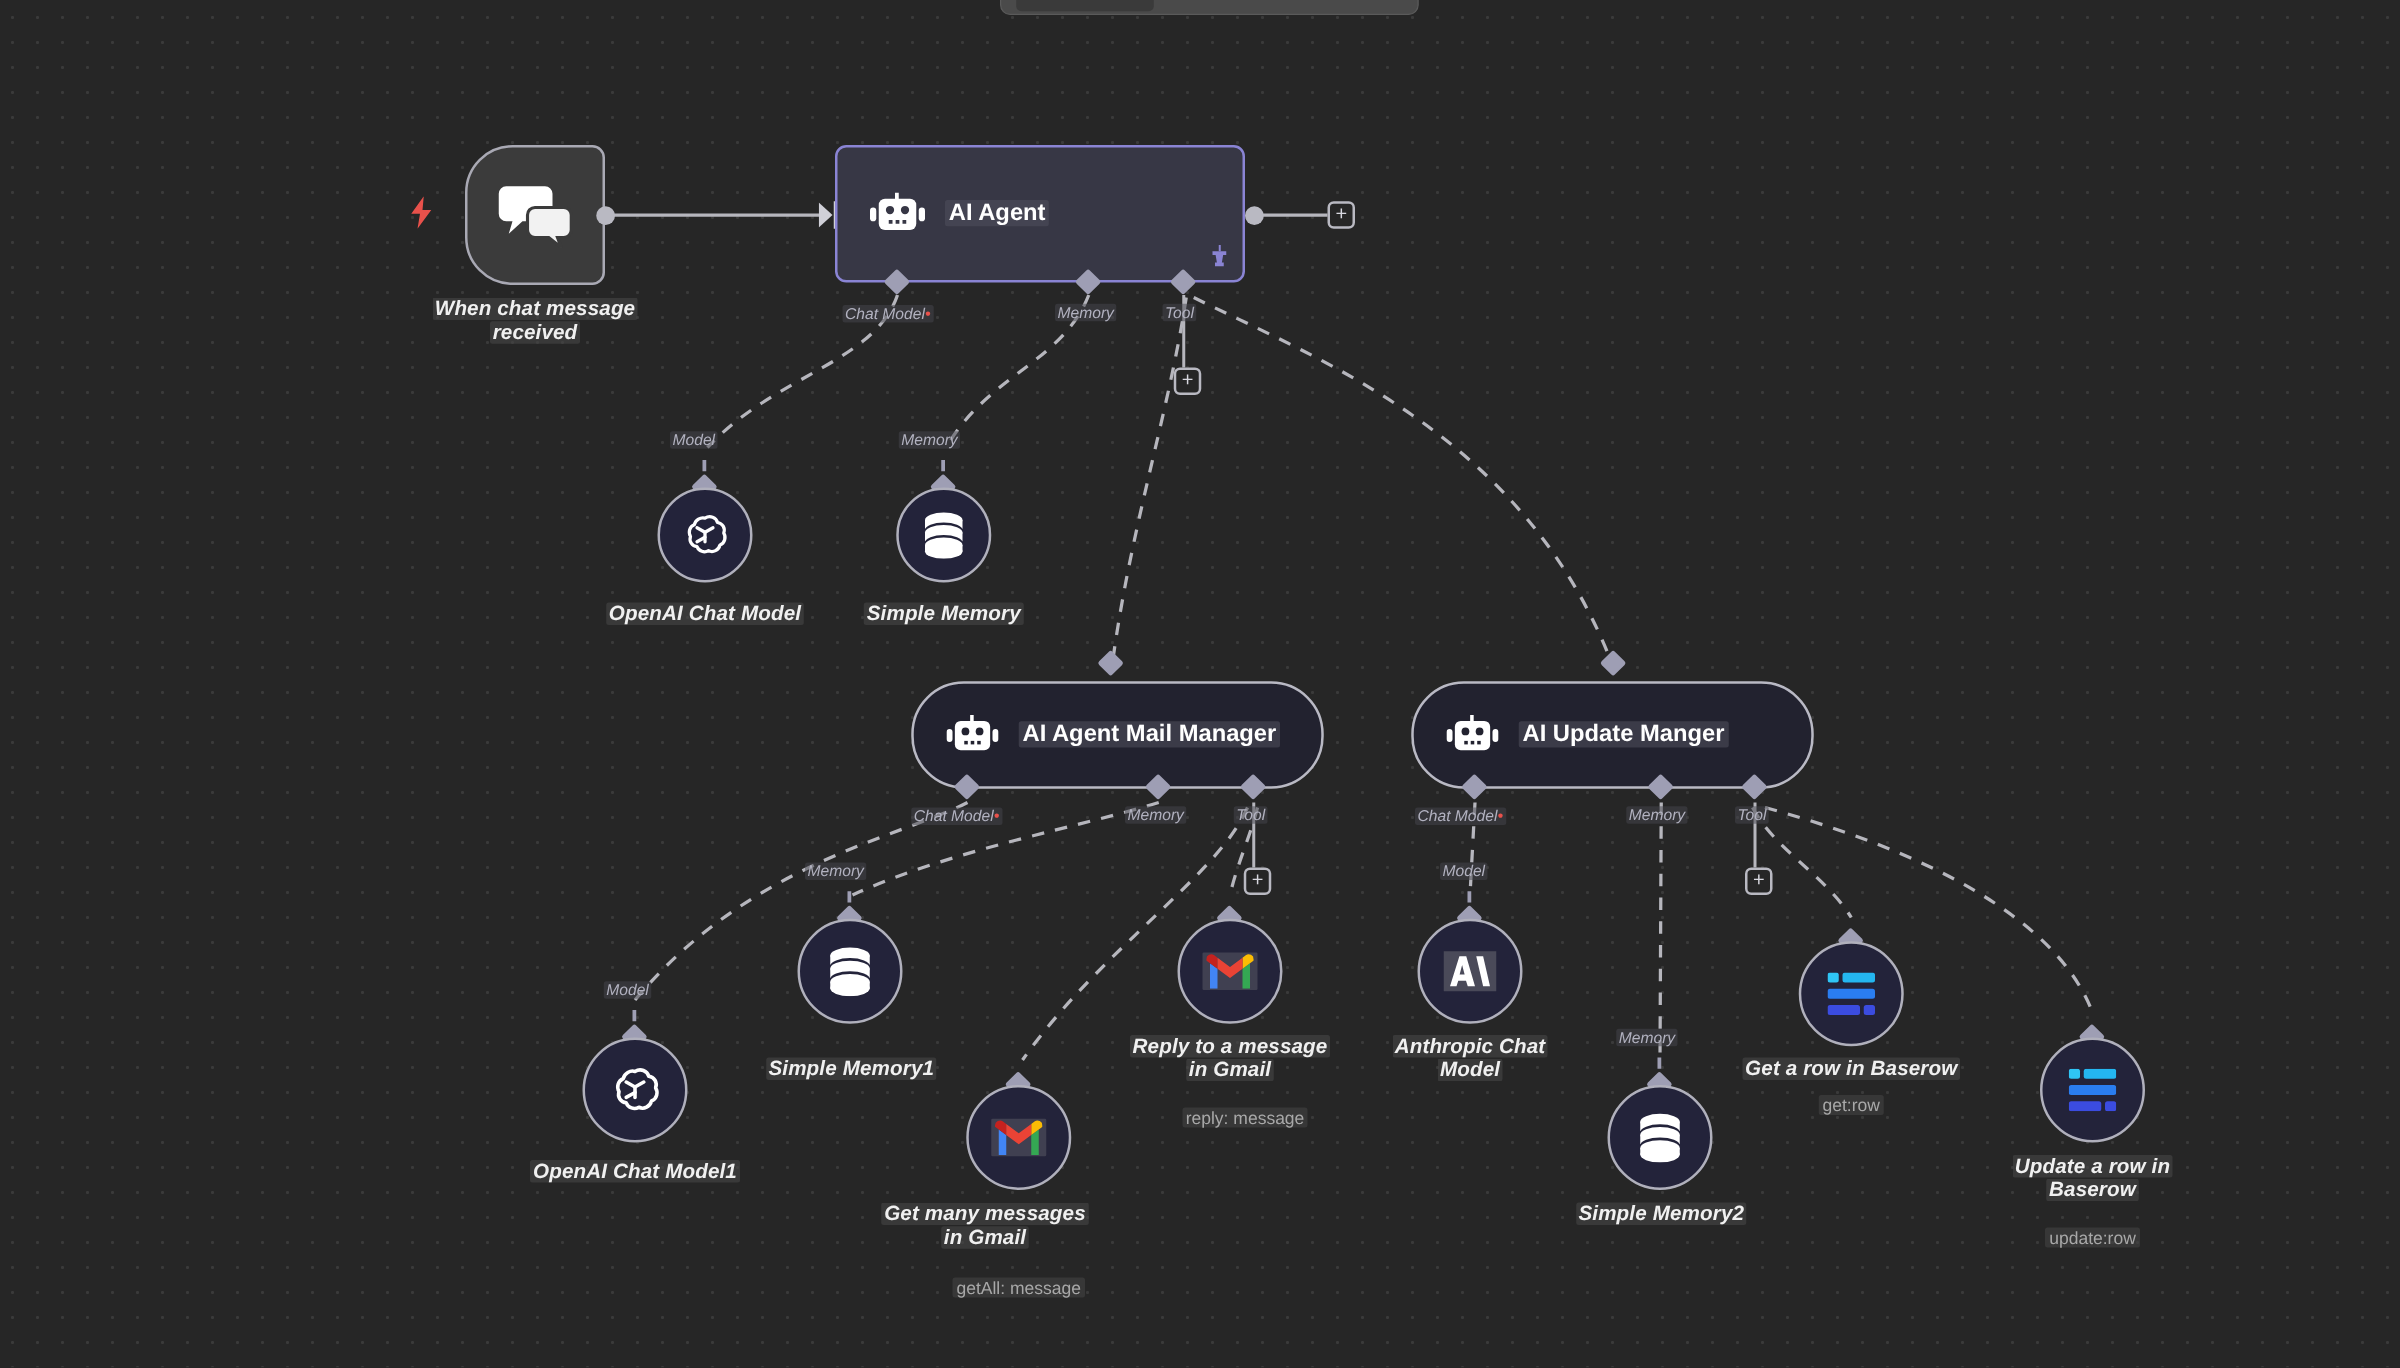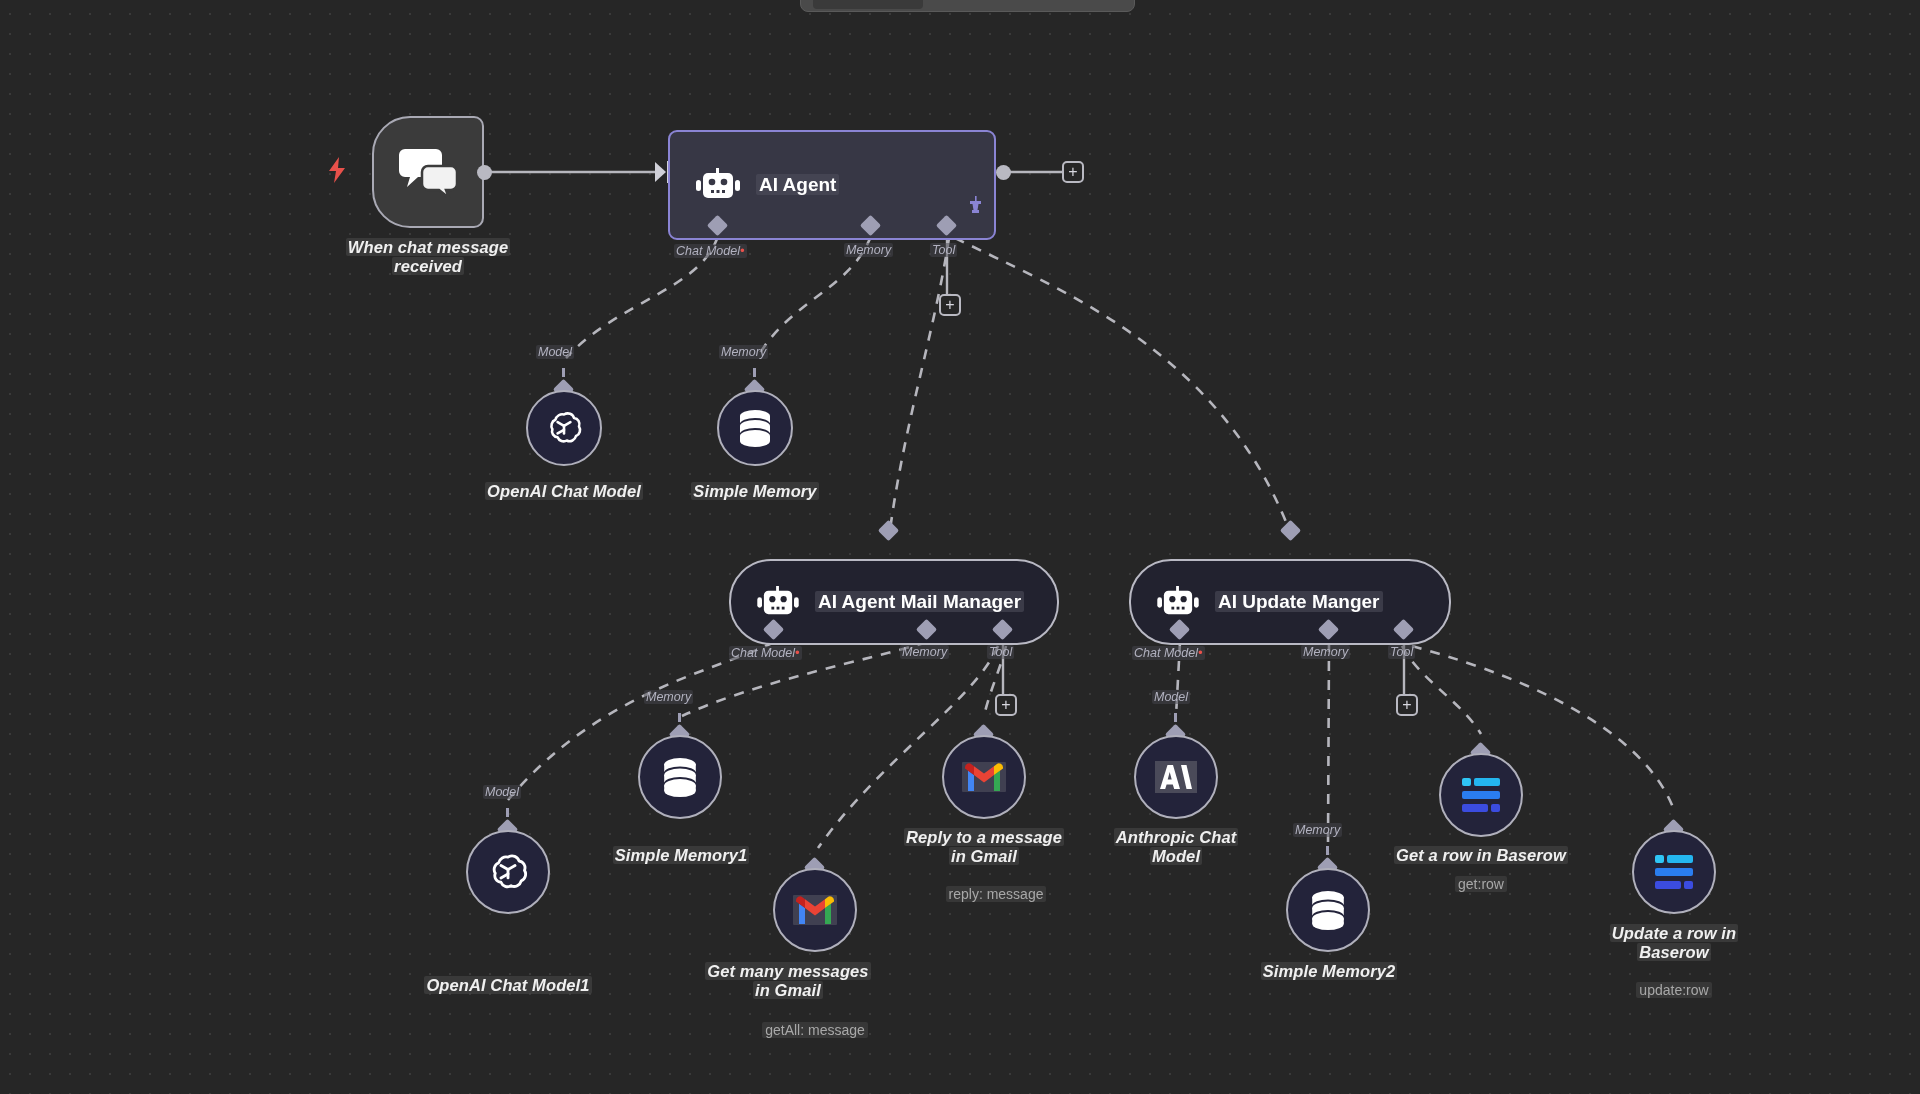--- a/index.html
+++ b/index.html
@@ -92,21 +92,20 @@
   
   .agent-node {
     position: absolute;
     background: #373745;
     border: 2px solid #8a84d4;
     border-radius: 9px;
     display: flex;
     align-items: center;
     padding-left: 26px;
     gap: 16px;
-    margin-top: 14px;
   }
   .agent-node.pill {
     background: #22222f;
     border: 2px solid #b9b9c4;
     border-radius: 42px;
   }
   .agent-title {
     color: #ffffff;
     font-size: 19px;
     font-weight: bold;
@@ -450,21 +449,21 @@
       <svg width="44" height="44" viewBox="0 0 40 40" class="icon-svg" aria-hidden="true">
         <g fill="none" stroke="#ffffff" stroke-width="2.6" stroke-linejoin="round" stroke-linecap="round">
           <path d="M20 6.5 C24 4 29 6 30 10 C34 10.5 36.5 14.5 35 18.5 C37 21.5 36 26.5 32 28 C31 32 26.5 34.5 22.8 32.5 C19.5 34.5 15 33 13.6 29.3 C9.6 29 7 25 8.4 21.2 C6.4 18 7.6 13.2 11.4 11.8 C12.4 7.8 16.5 5.4 20 6.5 Z"></path>
           <path d="M13.6 14.2 L20 17.8 L26.4 14.2"></path>
           <path d="M20 17.8 L20 25.4"></path>
           <path d="M13.6 25.4 L20 21.8"></path>
         </g>
       </svg>
     </span>
   </div>
-  <div class="node-label" style="left:388px; top:976px; width:240px;"><span class="lbl">OpenAI Chat Model1</span></div>
+  <div class="node-label" style="left:388px; top:928px; width:240px;"><span class="lbl">OpenAI Chat Model1</span></div>
 
   <div class="port-label" style="left:644px; top:690px;">
     <span class="lbl">Memory</span>
   </div>
   <div class="port-stub" style="left:678px; top:713px;"></div>
   <div class="diamond" style="left:672px; top:727px;"></div>
   <div class="round-node" style="left:638px; top:735px; width:84px; height:84px;">
     <span>
       <svg width="38" height="40" viewBox="0 0 36 38" class="icon-svg" aria-hidden="true">
         <ellipse cx="18" cy="7" rx="15" ry="6" fill="#fff"></ellipse>

